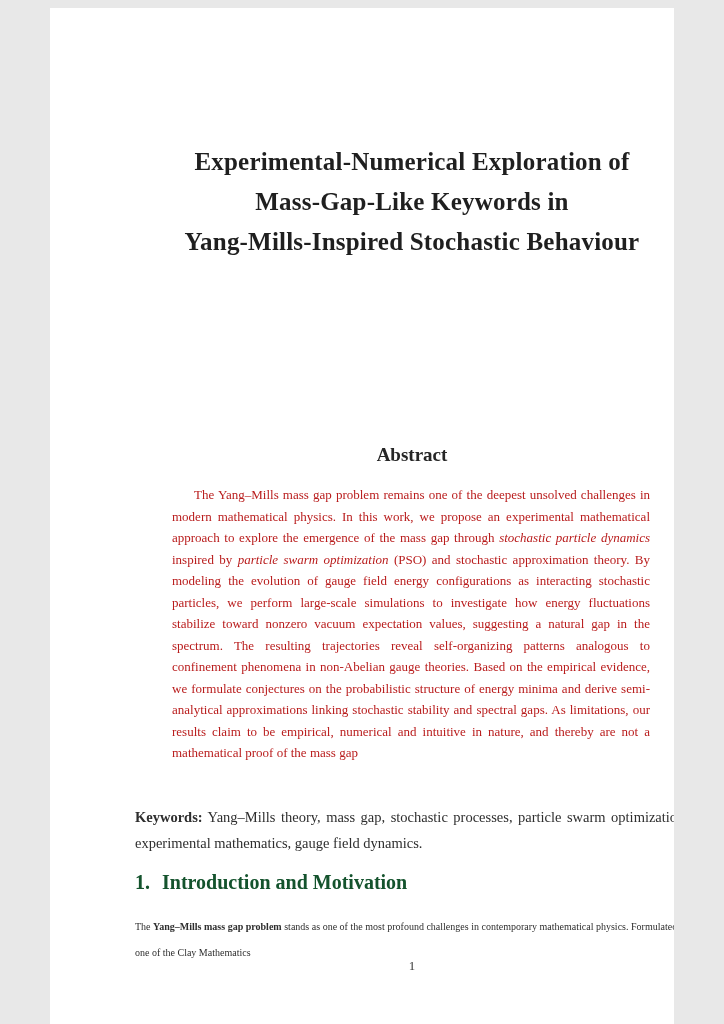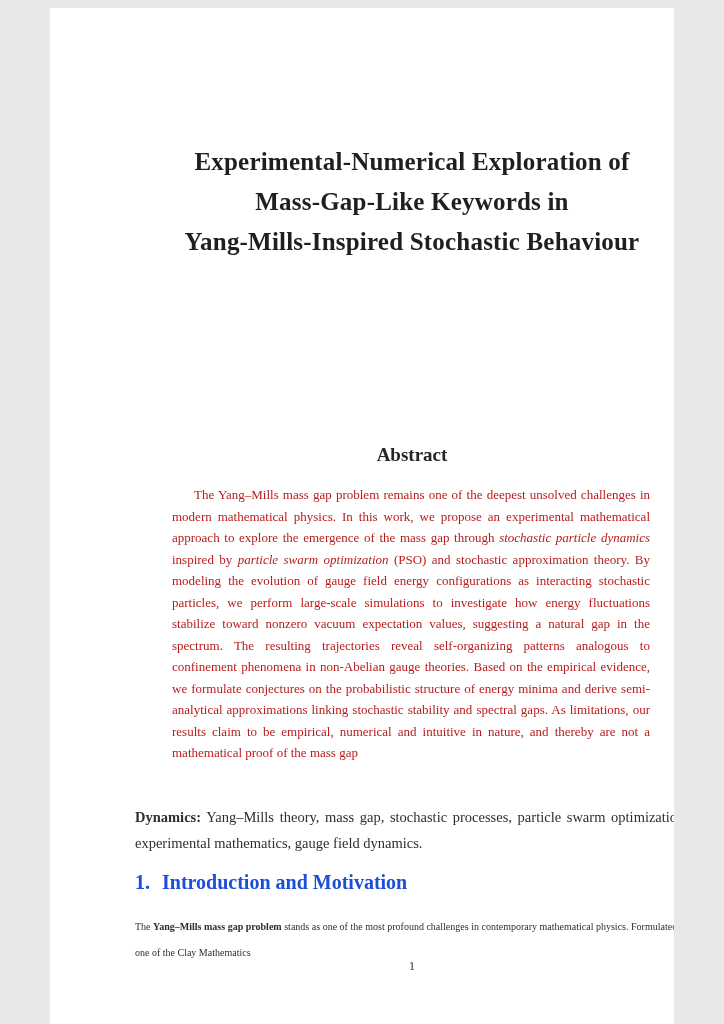--- a/index.html
+++ b/index.html
@@ -71,21 +71,21 @@
     color: #2e2e2e;
   }
   .section-heading {
     position: absolute;
     top: 846px;
     left: 85px;
     width: 553px;
     font-size: 20px;
     line-height: 30px;
     font-weight: bold;
-    color: #1d4ed8;
+    color: #14532d;
   }
   .section-heading .sec-num {
     margin-right: 12px;
   }
   .intro-paragraph {
     position: absolute;
     top: 896px;
     left: 85px;
     width: 553px;
     font-size: 10px;
@@ -114,21 +114,21 @@
   <div class="doc-title">
     <div>Experimental-Numerical Exploration of</div>
     <div>Mass-Gap-Like Keywords in</div>
     <div>Yang-Mills-Inspired Stochastic Behaviour</div>
   </div>
 
   <div class="abstract-heading">Abstract</div>
 
   <p class="abstract-text"><span class="indent"></span><span>The Yang–Mills mass gap problem remains one of the deepest unsolved challenges in modern mathematical physics. In this work, we propose an experimental mathematical approach to explore the emergence of the mass gap through </span><span class="it">stochastic particle dynamics</span><span> inspired by </span><span class="it">particle swarm optimization</span><span> (PSO) and stochastic approximation theory. By modeling the evolution of gauge field energy configurations as interacting stochastic particles, we perform large-scale simulations to investigate how energy fluctuations stabilize toward nonzero vacuum expectation values, suggesting a natural gap in the spectrum. The resulting trajectories reveal self-organizing patterns analogous to confinement phenomena in non-Abelian gauge theories. Based on the empirical evidence, we formulate conjectures on the probabilistic structure of energy minima and derive semi-analytical approximations linking stochastic stability and spectral gaps. As limitations, our results claim to be empirical, numerical and intuitive in nature, and thereby are not a mathematical proof of the mass gap</span></p>
 
-  <p class="keywords"><span class="bd">Dynamics:</span><span> Yang–Mills theory, mass gap, stochastic processes, particle swarm optimization, experimental mathematics, gauge field dynamics.</span></p>
+  <p class="keywords"><span class="bd">Keywords:</span><span> Yang–Mills theory, mass gap, stochastic processes, particle swarm optimization, experimental mathematics, gauge field dynamics.</span></p>
 
   <h1 class="section-heading"><span class="sec-num">1.</span><span>Introduction and Motivation</span></h1>
 
   <p class="intro-paragraph"><span>The </span><span class="bd">Yang–Mills mass gap problem</span><span> stands as one of the most profound challenges in contemporary mathematical physics.  Formulated as one of the Clay Mathematics</span></p>
 
   <div class="page-number">1</div>
 
 </div>
 
 </body></html>

